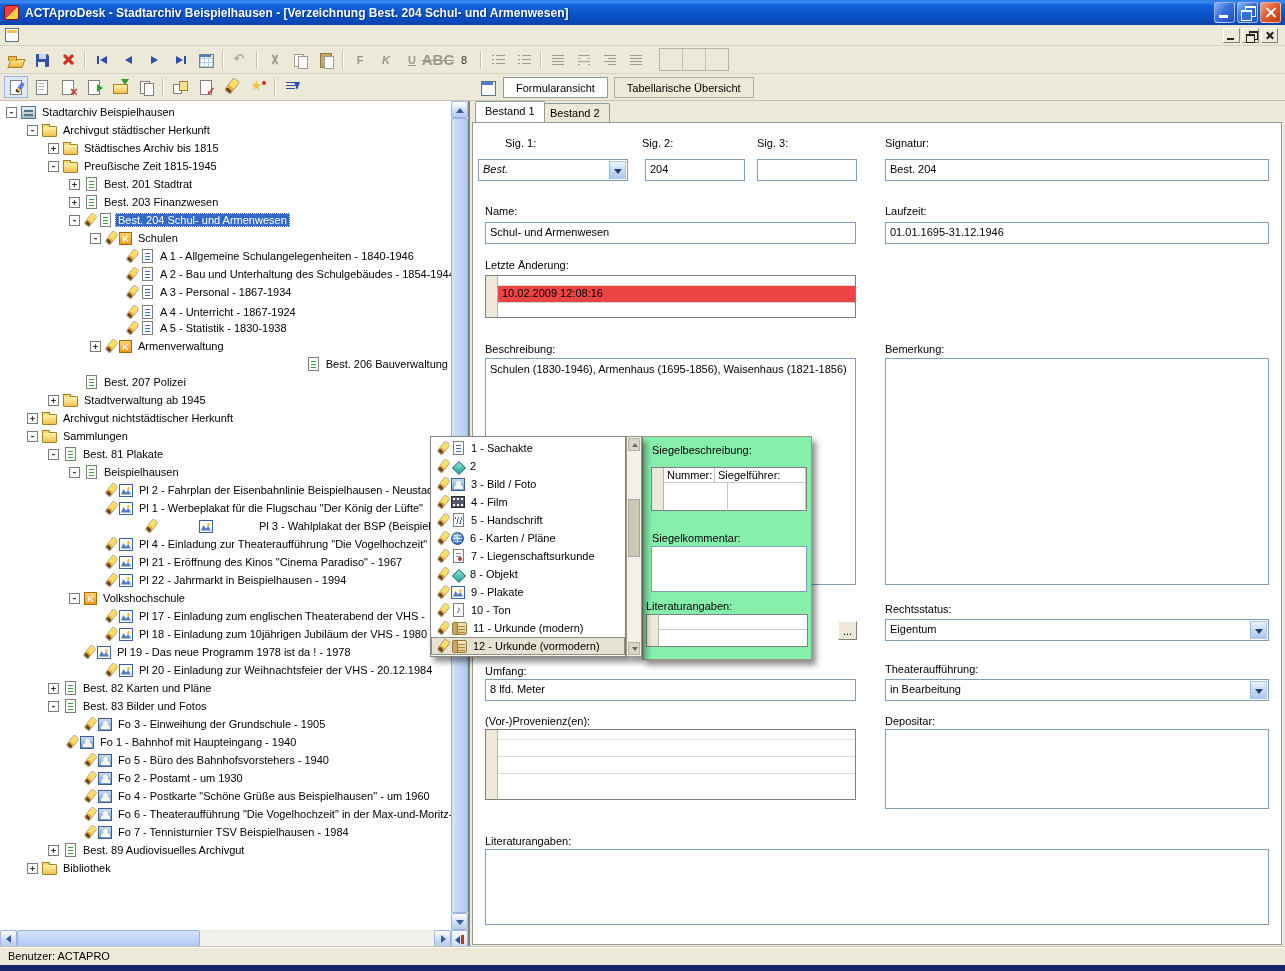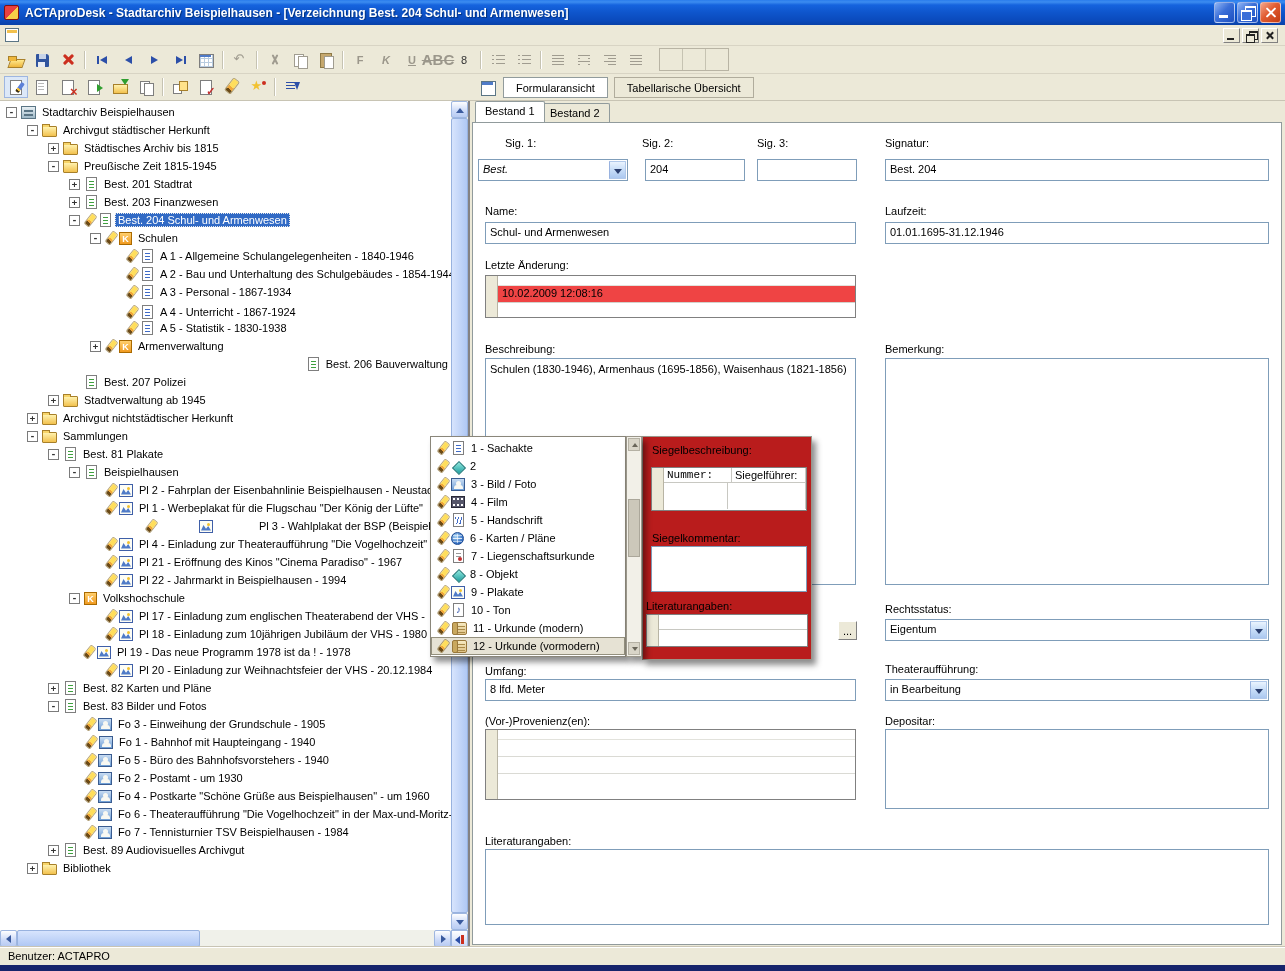--- a/index.html
+++ b/index.html
@@ -201,21 +201,21 @@
   .prow{display:flex;align-items:center;height:18px;padding-left:6px;white-space:nowrap;}
   .prow .plabel{margin-left:3px;}
   .prow.selected{background:#E6E2D4;outline:1px solid #94907E;outline-offset:-1px;}
   #popup-sb{position:absolute;left:626px;top:436px;width:16px;height:221px;background:#F2F0E8;border:1px solid #9A968A;box-shadow:4px 5px 6px rgba(0,0,0,.45);z-index:20;}
   .psb-btn{position:absolute;left:1px;right:1px;height:13px;background:#D9D5C8;border:1px solid #B5B1A4;}
   .psb-btn.t{top:1px;}
   .psb-btn.b{bottom:1px;}
   .psb-btn.t::after{content:"";position:absolute;left:3px;top:4px;border-left:3px solid transparent;border-right:3px solid transparent;border-bottom:4px solid #6A665A;}
   .psb-btn.b::after{content:"";position:absolute;left:3px;top:4px;border-left:3px solid transparent;border-right:3px solid transparent;border-top:4px solid #6A665A;}
   #psb-thumb{position:absolute;left:1px;right:1px;top:62px;height:58px;background:#CCC8BA;border:1px solid #ABA79A;}
-  #frag{position:absolute;left:642px;top:436px;width:170px;height:224px;background:#b91c1c;border:1px solid #9A968A;box-shadow:4px 5px 6px rgba(0,0,0,.45);z-index:19;}
+  #frag{position:absolute;left:642px;top:436px;width:170px;height:224px;background:#86efac;border:1px solid #9A968A;box-shadow:4px 5px 6px rgba(0,0,0,.45);z-index:19;}
   .frag-label{position:absolute;white-space:nowrap;}
   .fgr{display:flex;border-bottom:1px solid #C8C8C2;}
   .fgc{padding:1px 3px;border-right:1px solid #C8C8C2;overflow:hidden;white-space:nowrap;}
   #ellipsis-btn{position:absolute;left:838px;top:621px;width:19px;height:19px;background:#ECE9D8;border:1px solid;border-color:#fff #808080 #808080 #fff;font:11px "Liberation Sans",sans-serif;text-align:center;z-index:18;}
 
   
   #statusbar{position:absolute;left:0;right:0;bottom:6px;height:18px;background:#ECE9D8;border-top:1px solid #fff;box-shadow:0 -1px 0 #C8C4B4;padding:2px 8px;}
   #bottom-edge{position:absolute;left:0;right:0;bottom:0;height:6px;background:#16246B;}
 </style>
 </head>
@@ -624,21 +624,21 @@
 
           <span class="ticon i-doc-green" data-name="doc-green-icon"></span>
           <span class="tlabel" data-name="tree-item-label">Best. 83 Bilder und Fotos</span>
         </div>
         <div class="tree-row" data-name="tree-item" style="padding-left: 69px;">
           <span class="expander noexp" data-name="tree-expander-icon"></span>
           <span class="ticon i-pencil" data-name="pencil-icon"></span>
           <span class="ticon i-photo" data-name="photo-icon"></span>
           <span class="tlabel" data-name="tree-item-label">Fo 3 - Einweihung der Grundschule - 1905</span>
         </div>
-        <div class="tree-row" data-name="tree-item" style="padding-left: 70px;">
+        <div class="tree-row" data-name="tree-item" style="padding-left: 51px;">
           <span class="expander noexp" data-name="tree-expander-icon"></span>
           <span class="ticon i-pencil" data-name="pencil-icon"></span>
           <span class="ticon i-photo" data-name="photo-icon"></span>
           <span class="tlabel" data-name="tree-item-label">Fo 1 - Bahnhof mit Haupteingang - 1940</span>
         </div>
         <div class="tree-row" data-name="tree-item" style="padding-left: 69px;">
           <span class="expander noexp" data-name="tree-expander-icon"></span>
           <span class="ticon i-pencil" data-name="pencil-icon"></span>
           <span class="ticon i-photo" data-name="photo-icon"></span>
           <span class="tlabel" data-name="tree-item-label">Fo 5 - Büro des Bahnhofsvorstehers - 1940</span>
@@ -837,21 +837,21 @@
   <span id="psb-thumb" data-name="dropdown-scroll-thumb"></span>
   <span class="psb-btn b" data-name="scroll-down-icon"></span>
 </div>
 
 <div id="frag" data-name="siegel-panel">
   <span class="frag-label" style="left:9px;top:7px;" data-name="siegelbeschreibung-label">Siegelbeschreibung:</span>
   <div class="xgrid" style="left:8px;top:30px;width:156px;height:44px;" data-name="siegel-grid">
     <div class="gutter" data-name="grid-gutter"></div>
     <div class="gbody">
       <div class="fgr">
-        <span class="fgc" style="width:68px;font-family:Liberation Mono, monospace;" data-name="nummer-column-header">Nummer:</span>
+        <span class="fgc" style="width:51px;" data-name="nummer-column-header">Nummer:</span>
         <span class="fgc" style="flex:1;" data-name="siegelfuehrer-column-header">Siegelführer:</span>
       </div>
       <div class="fgr" style="height:26px;border-bottom:none;">
         <span class="fgc" style="width:64px;"></span>
         <span class="fgc" style="flex:1;"></span>
       </div>
     </div>
   </div>
   <span class="frag-label" style="left:9px;top:95px;" data-name="siegelkommentar-label">Siegelkommentar:</span>
   <div class="tarea" style="left:8px;top:109px;width:156px;height:46px;" data-name="siegelkommentar-field"></div>

